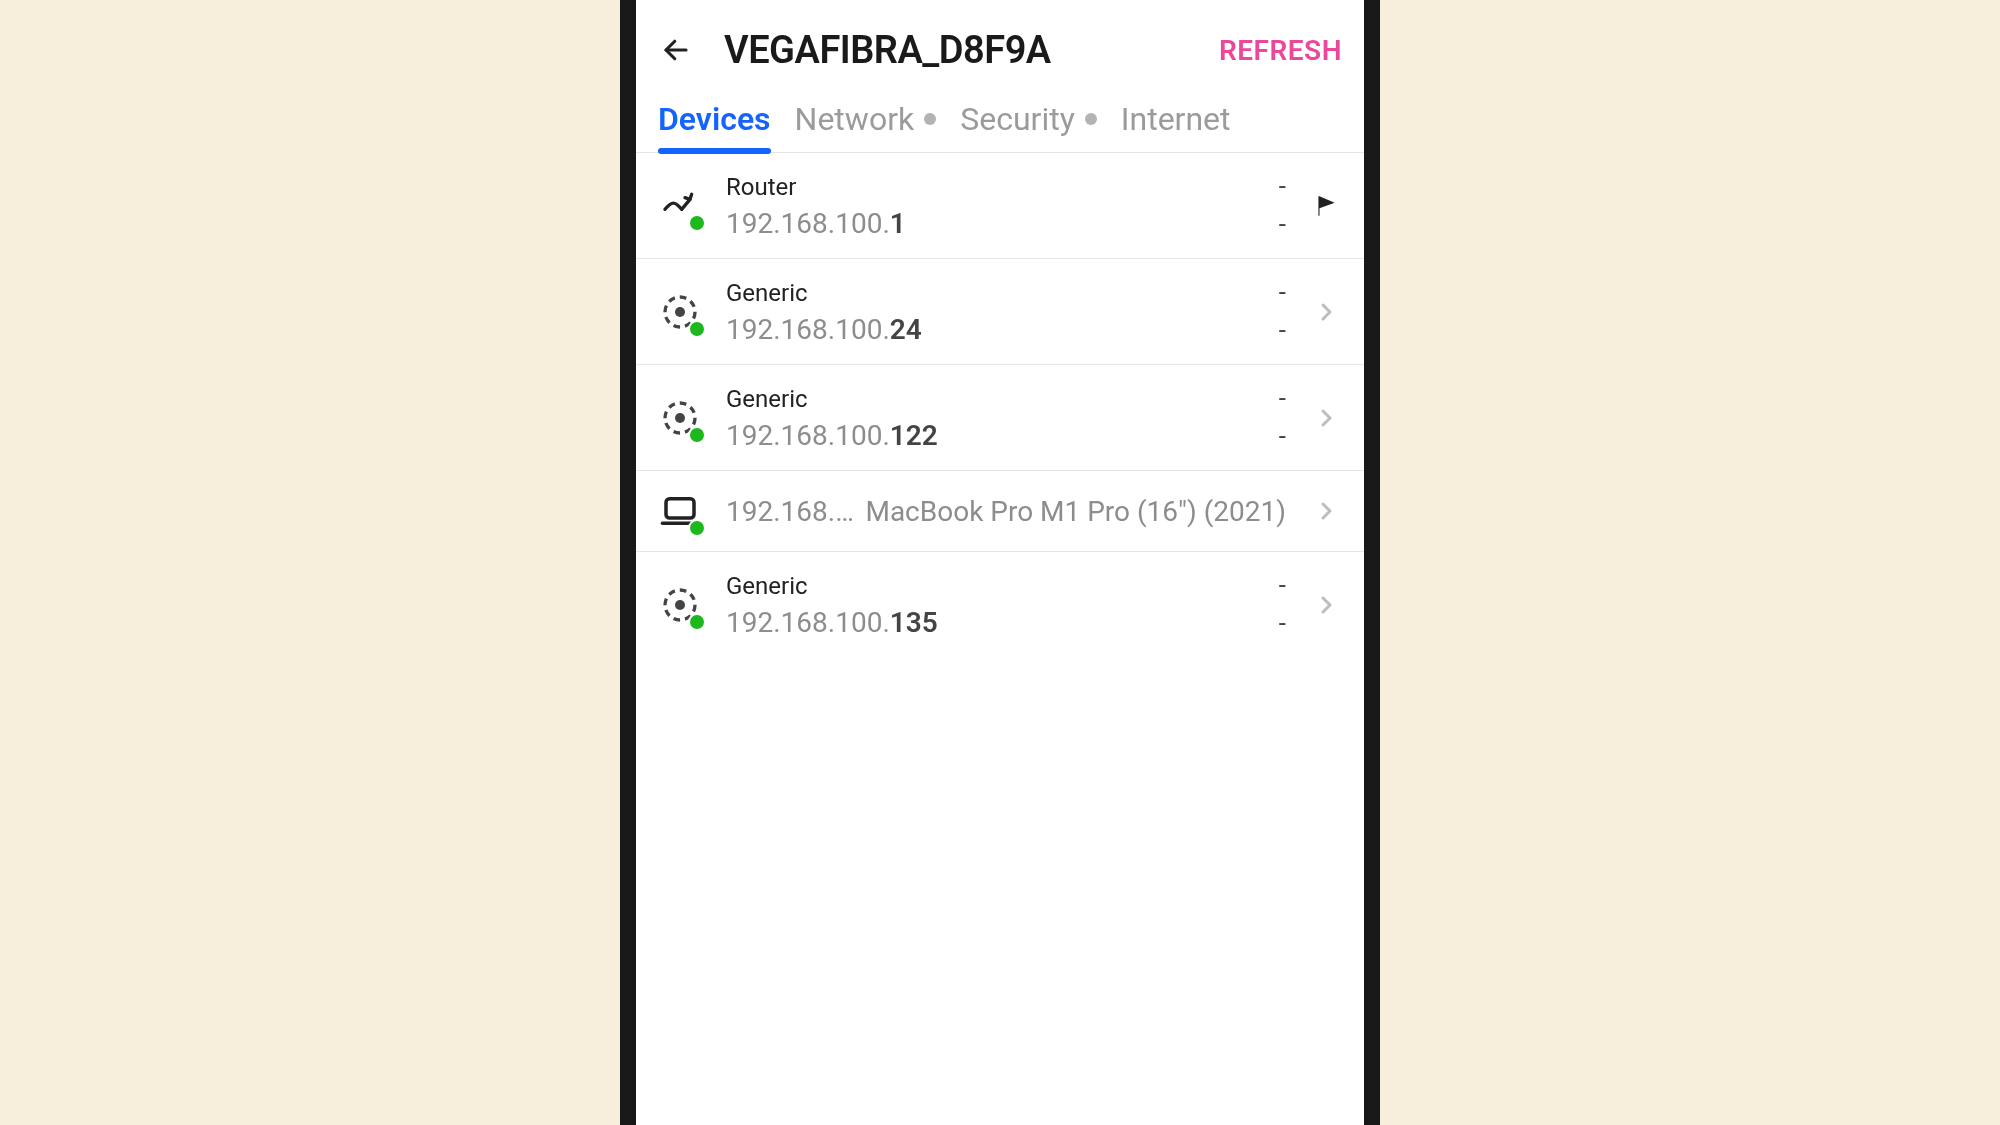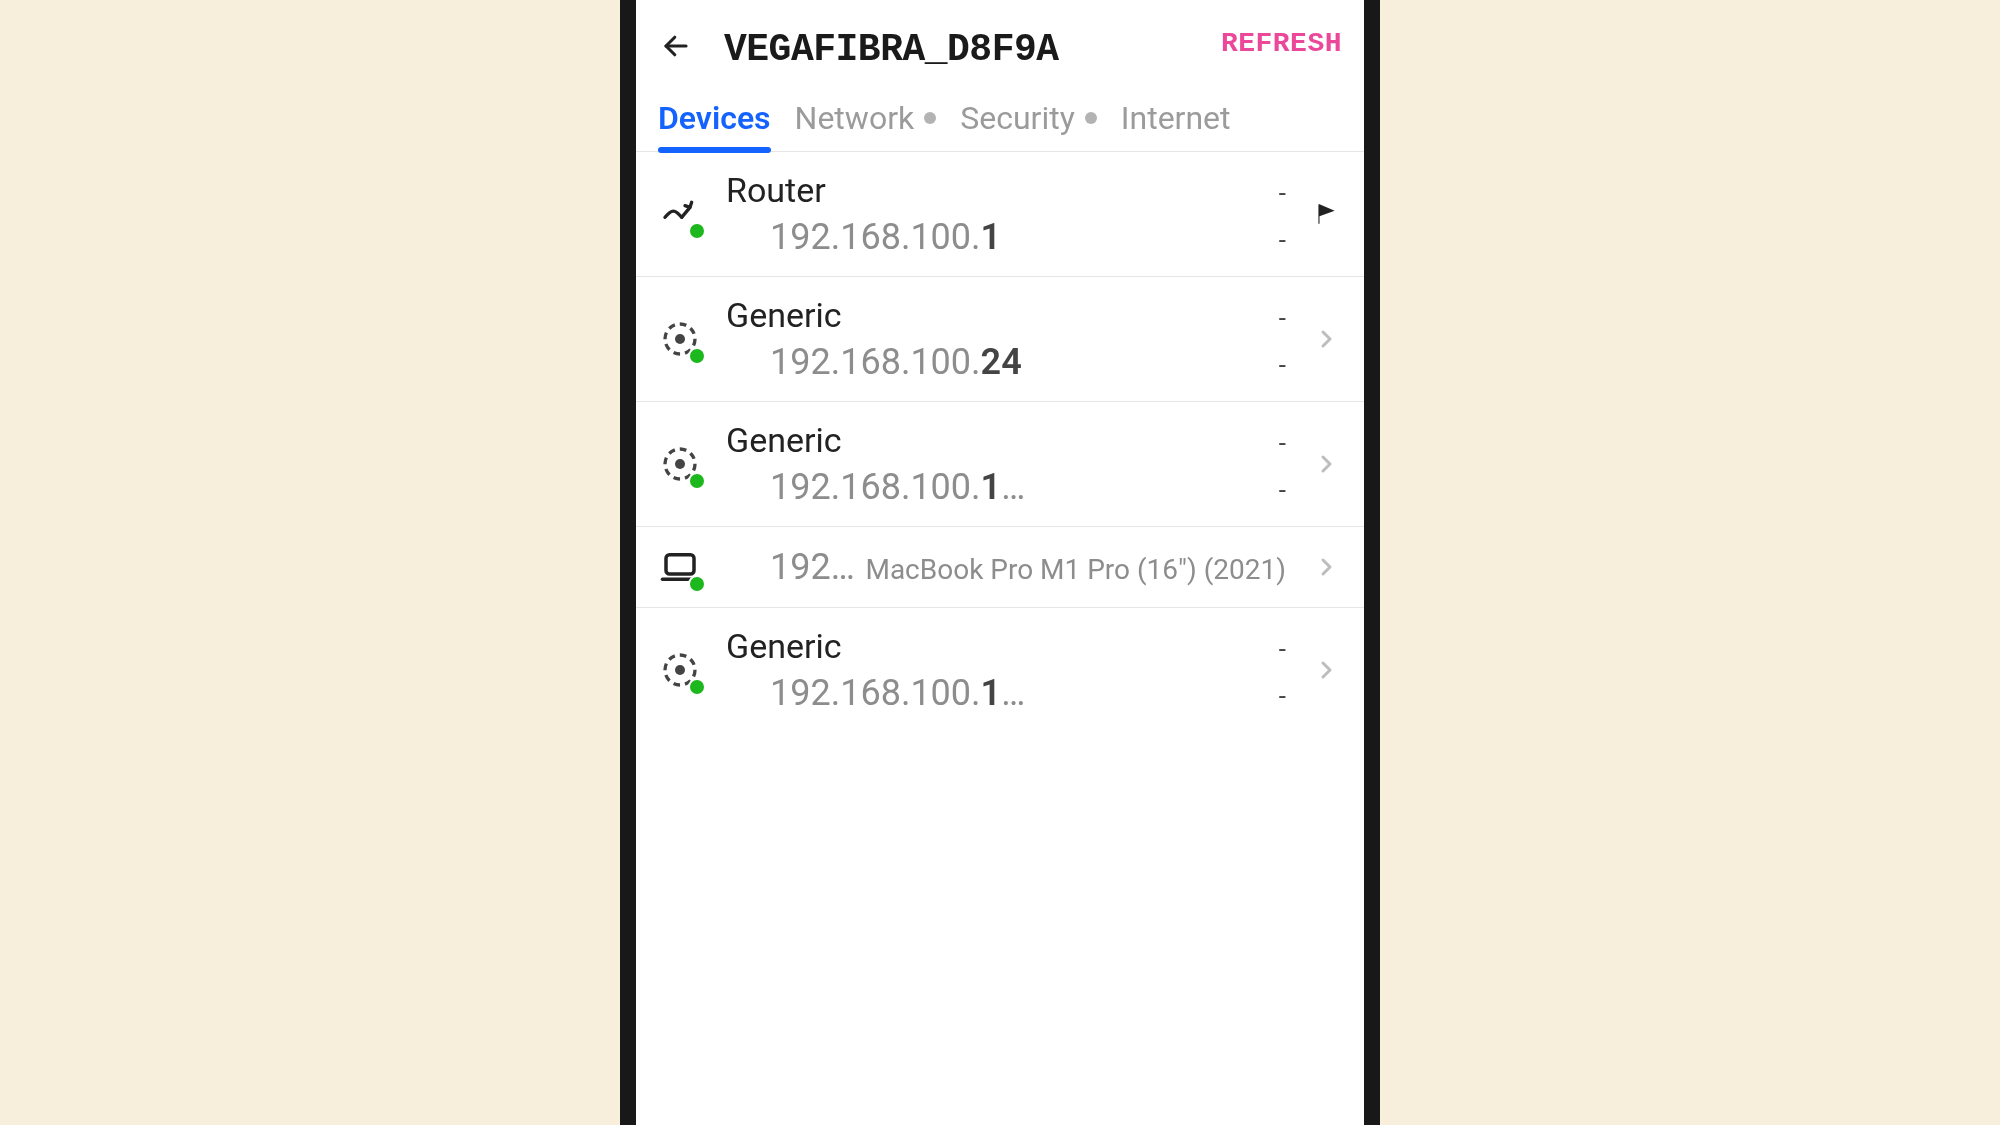--- a/index.html
+++ b/index.html
@@ -19,22 +19,22 @@
   }
   .screen {
     background: #ffffff;
     min-height: 100vh;
     width: 100%;
     padding: 0;
   }
   
   .header {
     display: flex;
+    align-items: center;
     padding: 28px 22px 18px 22px;
-    font-family: Liberation Mono, monospace;
   }
   .back-button {
     width: 36px; height: 36px;
     display: flex; align-items: center; justify-content: center;
     cursor: pointer;
     flex-shrink: 0;
   }
   .title {
     font-size: 38px;
     font-weight: 600;
@@ -115,23 +115,23 @@
     position: absolute;
     right: -4px; bottom: -4px;
     width: 18px; height: 18px;
     border-radius: 50%;
     background: #1db81d;
     border: 2px solid #ffffff;
   }
   .device-text { flex: 1; min-width: 0; display: flex; flex-direction: column; gap: 6px; }
   .device-row1 { display: flex; justify-content: space-between; align-items: baseline; gap: 10px; }
   .device-row2 { display: flex; justify-content: space-between; align-items: baseline; gap: 10px; }
-  .device-name { font-size: 34px; color: #222; font-weight: 400; white-space: nowrap; overflow: hidden; text-overflow: ellipsis; }
+  .device-name { font-size: 24px; color: #222; font-weight: 400; white-space: nowrap; overflow: hidden; text-overflow: ellipsis; }
   .device-meta { font-size: 30px; color: #222; white-space: nowrap; }
-  .device-ip { font-size: 36px; color: #8d8d8d; white-space: nowrap; overflow: hidden; text-overflow: ellipsis; max-width: 260px; margin-left: 44px; }
+  .device-ip { font-size: 28px; color: #8d8d8d; white-space: nowrap; overflow: hidden; text-overflow: ellipsis; max-width: 260px; }
   .device-ip .ip-bold { color: #444; font-weight: 600; }
   .device-sub { font-size: 28px; color: #8d8d8d; white-space: nowrap; text-align: right; }
   .right-icon { width: 32px; flex-shrink: 0; display: flex; align-items: center; justify-content: center; }
   .dash { color: #444; font-size: 26px; }
 </style>
 </head>
 <body>
 
 <div class="phone-frame">
   <div class="screen">

